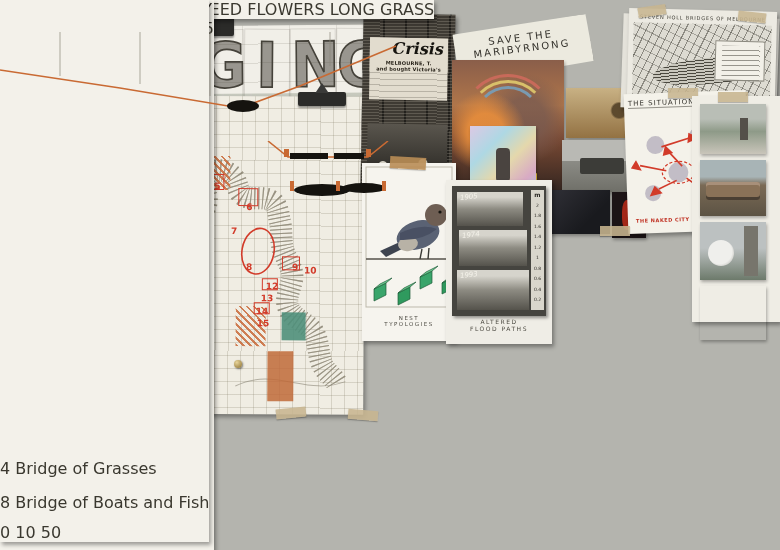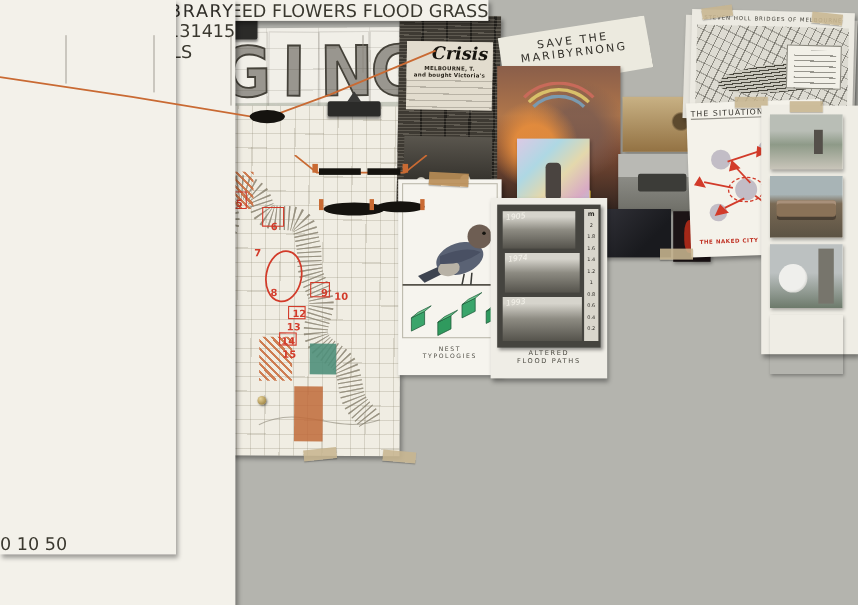--- a/index.html
+++ b/index.html
@@ -496,21 +496,21 @@
       </g>
       <rect x="120" y="8" width="24" height="52" fill="#8a7a4e"></rect>
       <rect x="120" y="8" width="24" height="16" fill="#9aa08a"></rect>
       <rect x="129" y="22" width="6" height="18" rx="2" fill="#3a342c"></rect>
       <path d="M132,38 L142,52" stroke="#c96a33" stroke-width="2"></path>
     </svg>
     <div id="botany-labels">
       <span>RIVER PLANTS</span>
       <span>GRASSES</span>
       <span>SEED FLOWERS</span>
-      <span>FLOOD GRASS</span>
+      <span>LONG GRASS</span>
     </div>
   </div>
   <div class="tape" style="left:600px;top:226px;width:30px;height:10px"></div>
 
   <div class="abs" id="core-rail"></div>
   <div class="paper" id="core-sheet">
     <span id="core-title" class="hand">CORE SAMPLE LIBRARY</span>
     <div id="core-number-row"><span class="core-num">1</span><span class="core-num">2</span><span class="core-num">3</span><span class="core-num">4</span><span class="core-num">5</span><span class="core-num">6</span><span class="core-num">7</span><span class="core-num">8</span><span class="core-num">9</span><span class="core-num">10</span><span class="core-num">11</span><span class="core-num">12</span><span class="core-num">13</span><span class="core-num">14</span><span class="core-num">15</span></div>
     <div id="core-bar-row">
         <div class="core-bar p0" style="height: 58px;">
@@ -598,30 +598,38 @@
     <svg width="408" height="120" style="position:absolute;left:0;top:24px">
       <polyline points="0,46 120,64 240,84 300,62 396,22" fill="none" stroke="#c96a33" stroke-width="1.6"></polyline>
       <ellipse cx="243" cy="82" rx="16" ry="6" fill="#15130f"></ellipse>
       <g stroke="#8a867a" stroke-width=".7">
         <line x1="60" y1="8" x2="60" y2="52"></line>
           <line x1="140" y1="8" x2="140" y2="60"></line>
         <line x1="210" y1="8" x2="210" y2="72"></line>
           <line x1="330" y1="8" x2="330" y2="42"></line>
       </g>
     </svg>
+    <div class="bridge-row-label" style="left:48px;top:116px">
+      <span class="circ-num">4</span>
+      <span class="bridge-name">Bridge of Grasses</span>
+    </div>
     <div class="grass-tail" style="left:140px;top:138px;width:96px"></div>
     <div class="posts" style="left:236px;top:126px;width:160px;height:6px"></div>
     <div class="deck" style="left:236px;top:132px;width:160px;height:9px"></div>
     <svg width="160" height="30" style="position:absolute;left:238px;top:141px">
       <polyline points="30,0 50,16 130,16 150,0" fill="none" stroke="#c96a33" stroke-width="1.6"></polyline>
       <rect x="52" y="12" width="38" height="6" fill="#15130f"></rect>
       <rect x="96" y="12" width="30" height="6" fill="#15130f"></rect>
       <rect x="46" y="8" width="5" height="8" fill="#c96a33"></rect>
         <rect x="128" y="8" width="5" height="8" fill="#c96a33"></rect>
     </svg>
+    <div class="bridge-row-label" style="left:52px;top:174px">
+      <span class="circ-num">8</span>
+      <span class="bridge-name">Bridge of Boats and Fish</span>
+    </div>
     <div class="posts" style="left:280px;top:170px;width:116px;height:5px"></div>
     <div class="deck" style="left:280px;top:175px;width:116px;height:6px"></div>
     <svg width="120" height="26" style="position:absolute;left:278px;top:181px">
       <ellipse cx="44" cy="9" rx="28" ry="6" fill="#15130f"></ellipse>
       <ellipse cx="86" cy="7" rx="22" ry="5" fill="#15130f"></ellipse>
       <rect x="12" y="0" width="4" height="10" fill="#c96a33"></rect>
         <rect x="58" y="0" width="4" height="10" fill="#c96a33"></rect>
         <rect x="104" y="0" width="4" height="10" fill="#c96a33"></rect>
     </svg>
     <div id="scale-bracket"></div>

